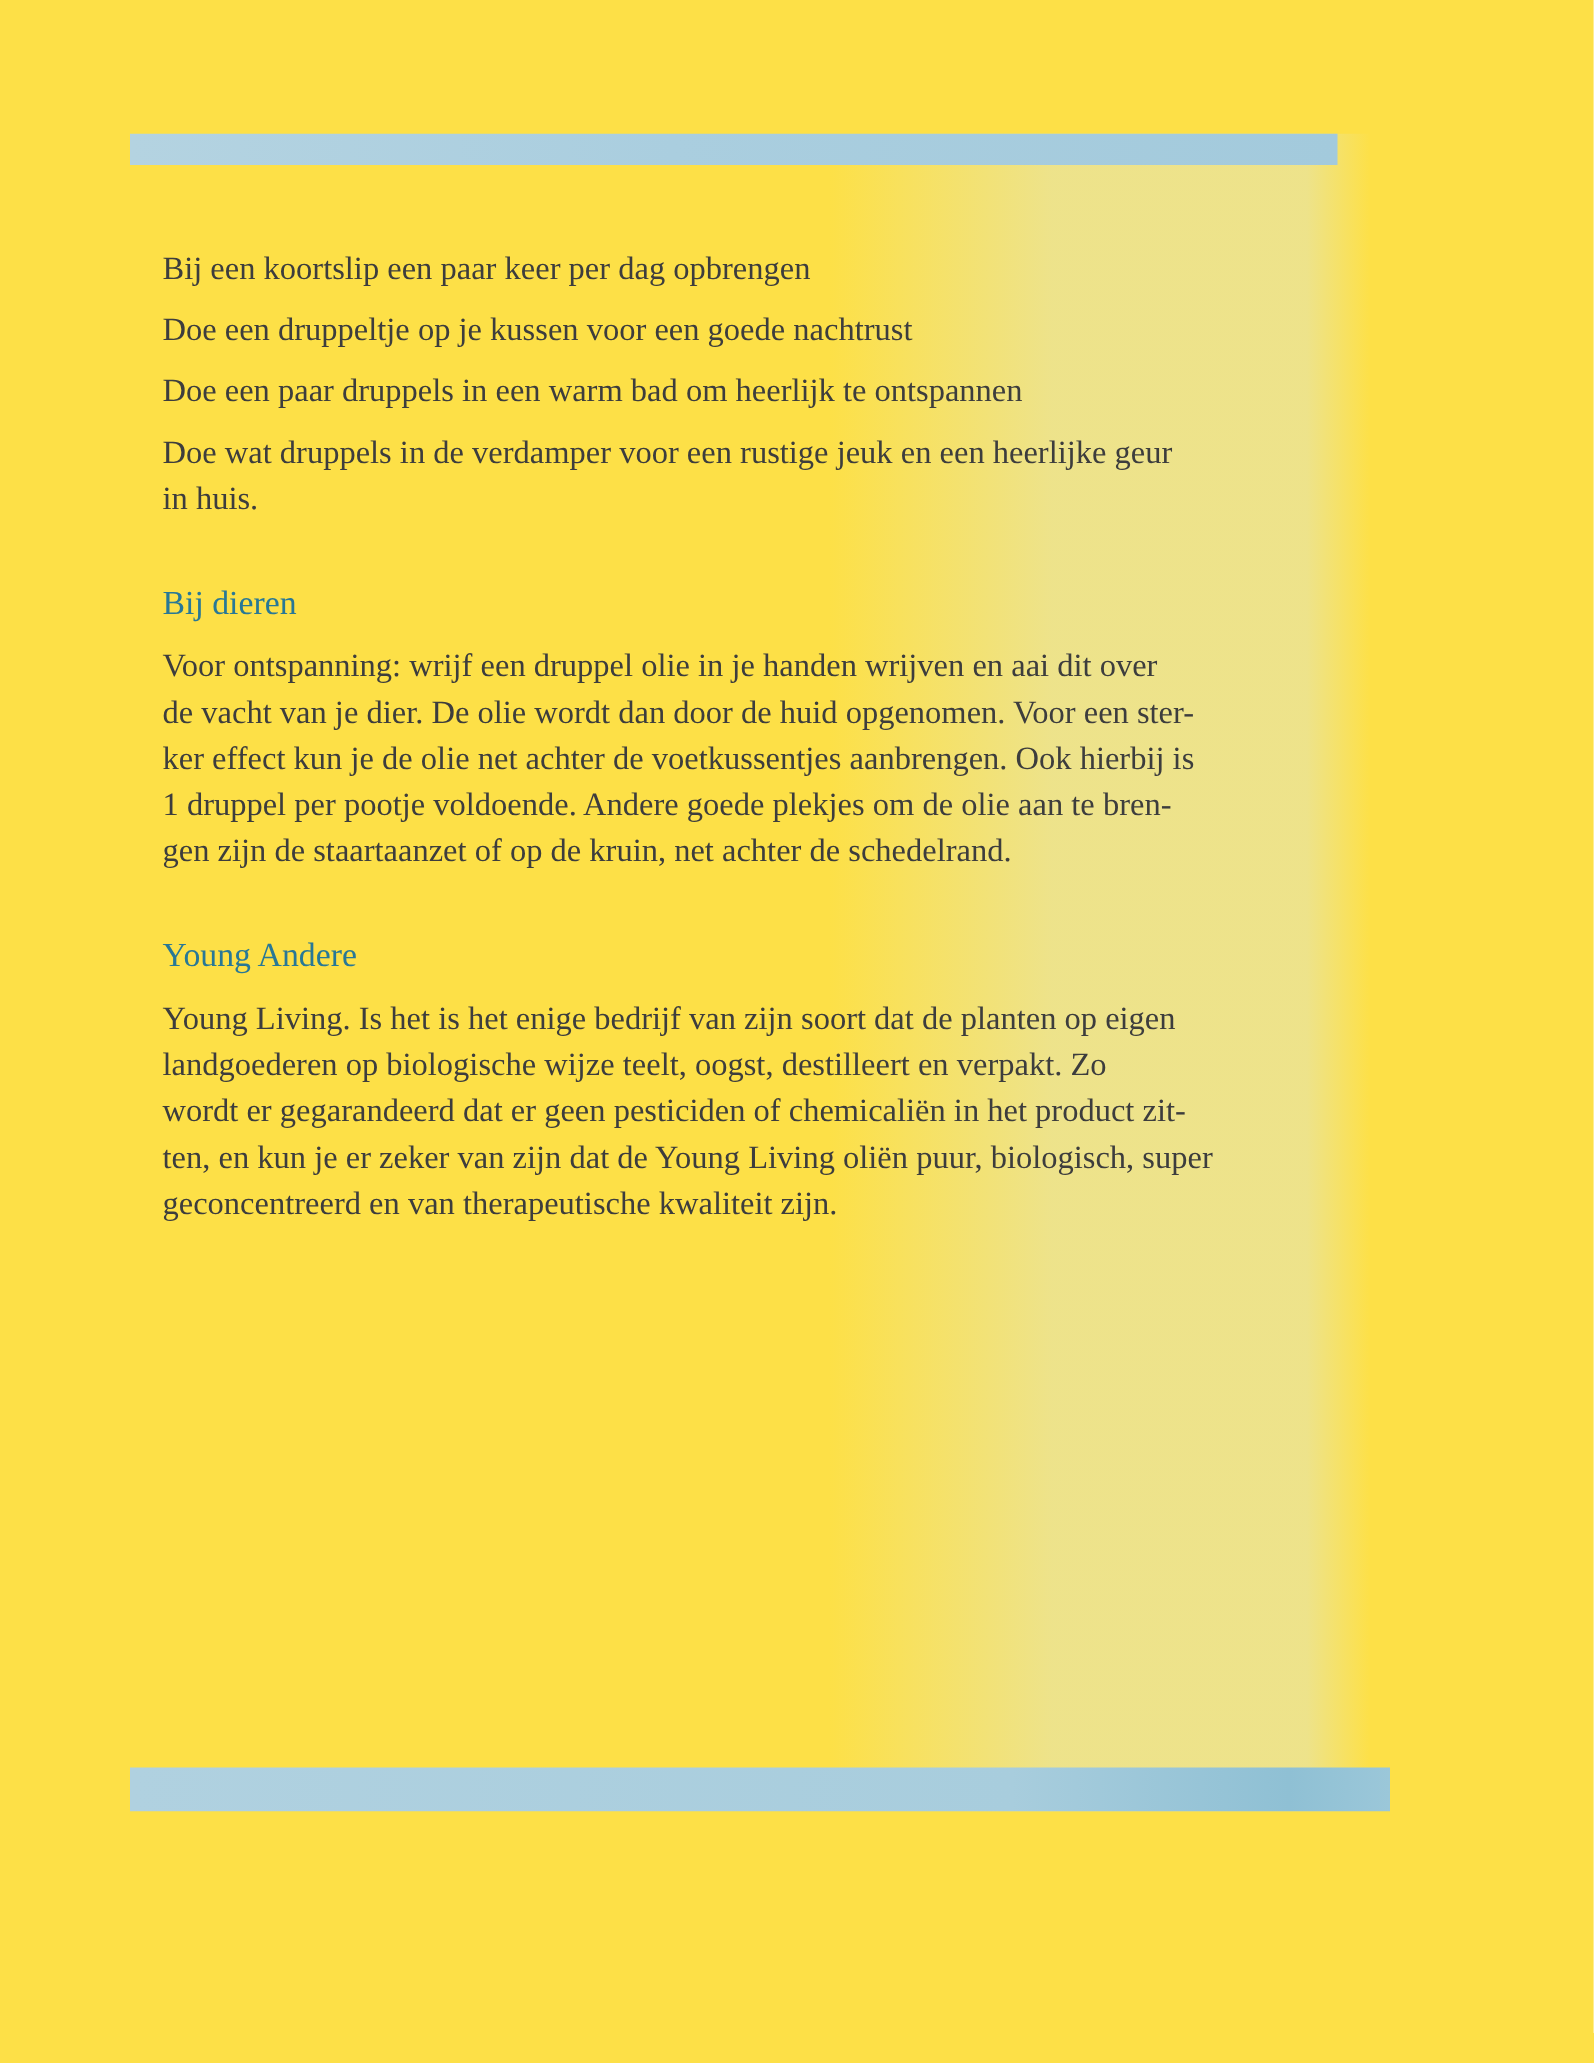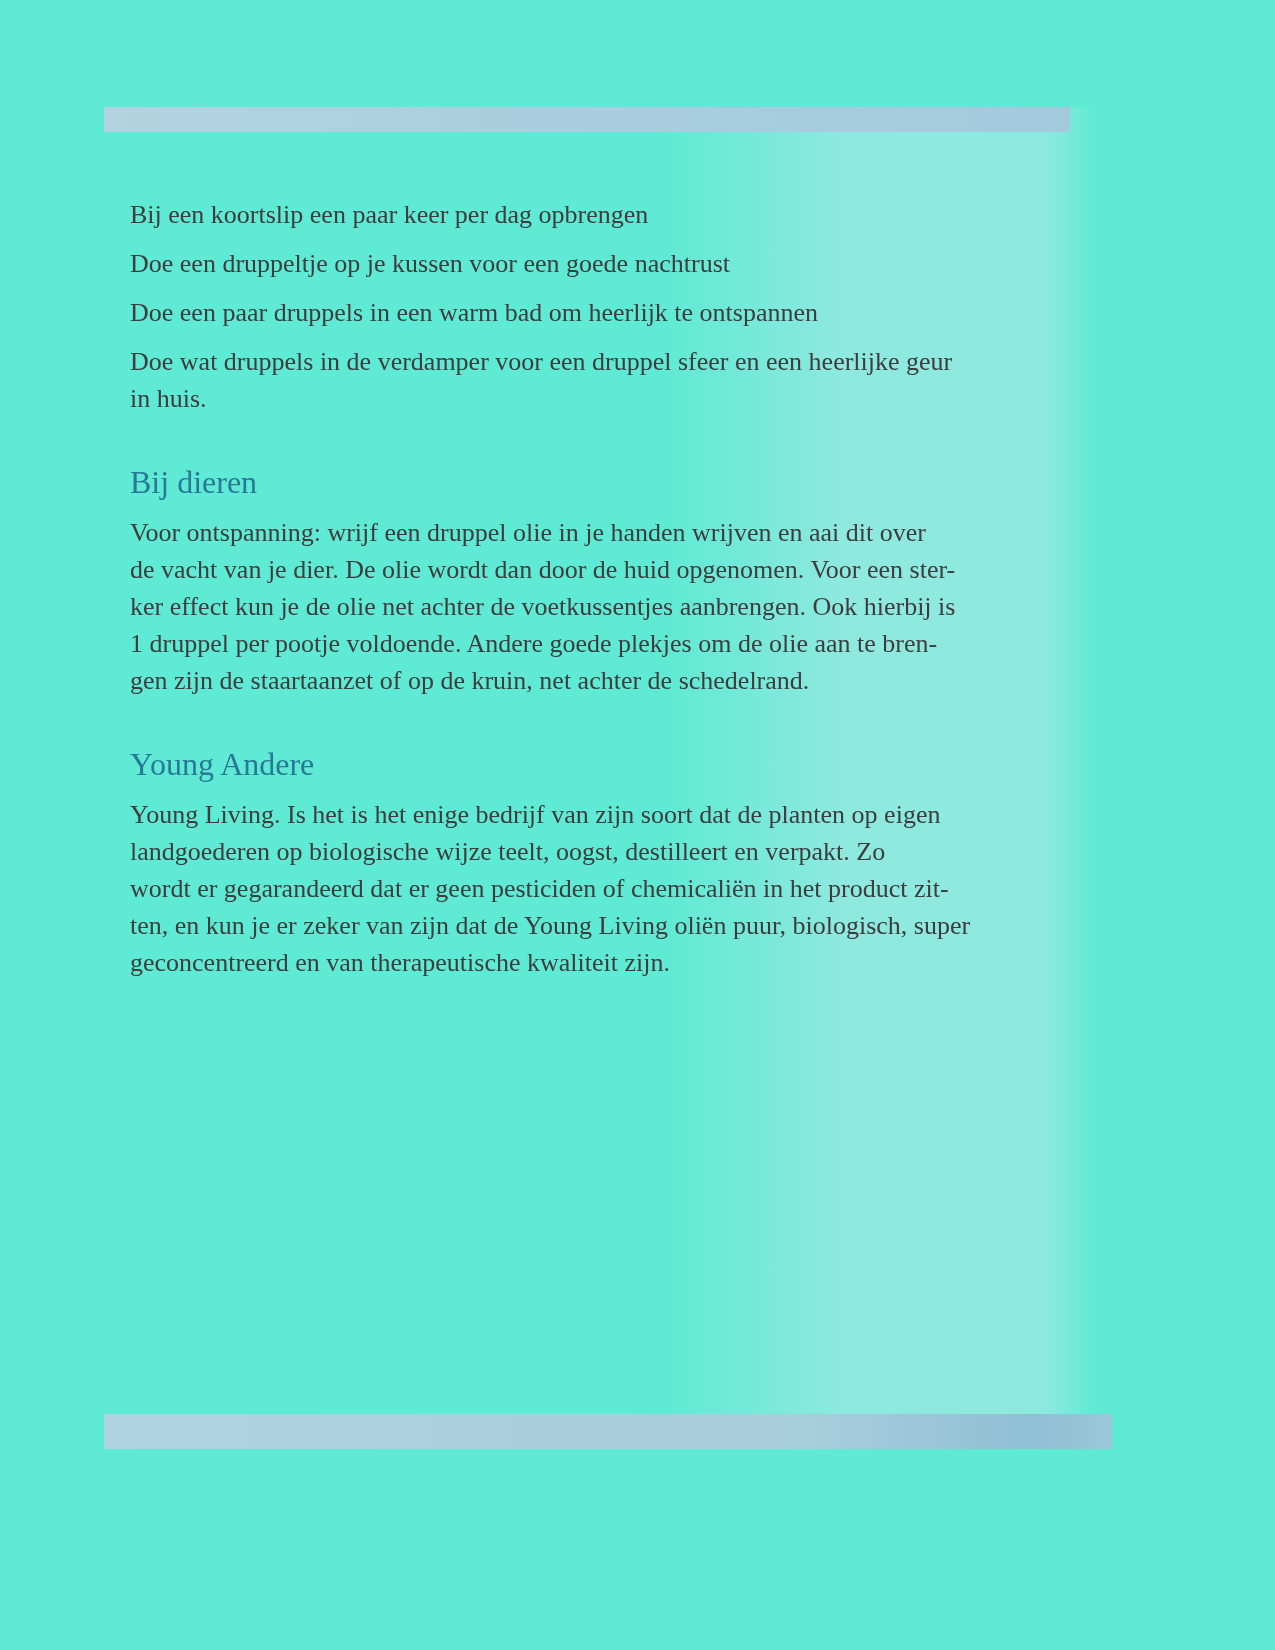--- a/index.html
+++ b/index.html
@@ -4,21 +4,21 @@
 <style>
   html, body {
     margin: 0;
     padding: 0;
     background: #ffffff;
   }
   .page {
     position: relative;
     width: 1275px;
     height: 1650px;
-    background: #5eead4;
+    background: #fde047;
     overflow: hidden;
     font-family: "Liberation Serif", "DejaVu Serif", serif;
   }
   
   .bg-band {
     position: absolute;
     top: 107px;
     left: 0;
     width: 1275px;
     height: 1342px;
@@ -52,40 +52,40 @@
     width: 990px;
     color: #3d3d3d;
     font-size: 26px;
     line-height: 37px;
   }
   .content p {
     margin: 0 0 12px 0;
     white-space: pre-line;
   }
   .section-heading {
-    font-size: 32px;
+    font-size: 27px;
     line-height: 34px;
     font-weight: normal;
     color: #287896;
     margin: 48px 0 15px 0;
     white-space: pre-line;
   }
 </style>
 </head>
 <body>
 
 <div class="page">
   <div class="bg-band"></div>
   <div class="top-bar"></div>
 
   <div class="content">
     <p>Bij een koortslip een paar keer per dag opbrengen</p>
     <p>Doe een druppeltje op je kussen voor een goede nachtrust</p>
     <p>Doe een paar druppels in een warm bad om heerlijk te ontspannen</p>
-    <p>Doe wat druppels in de verdamper voor een druppel sfeer en een heerlijke geur
+    <p>Doe wat druppels in de verdamper voor een rustige jeuk en een heerlijke geur
 in huis.</p>
 
     <h2 class="section-heading">Bij dieren</h2>
     <p>Voor ontspanning: wrijf een druppel olie in je handen wrijven en aai dit over
 de vacht van je dier. De olie wordt dan door de huid opgenomen. Voor een ster-
 ker effect kun je de olie net achter de voetkussentjes aanbrengen. Ook hierbij is
 1 druppel per pootje voldoende. Andere goede plekjes om de olie aan te bren-
 gen zijn de staartaanzet of op de kruin, net achter de schedelrand.</p>
 
     <h2 class="section-heading">Young Andere</h2>

